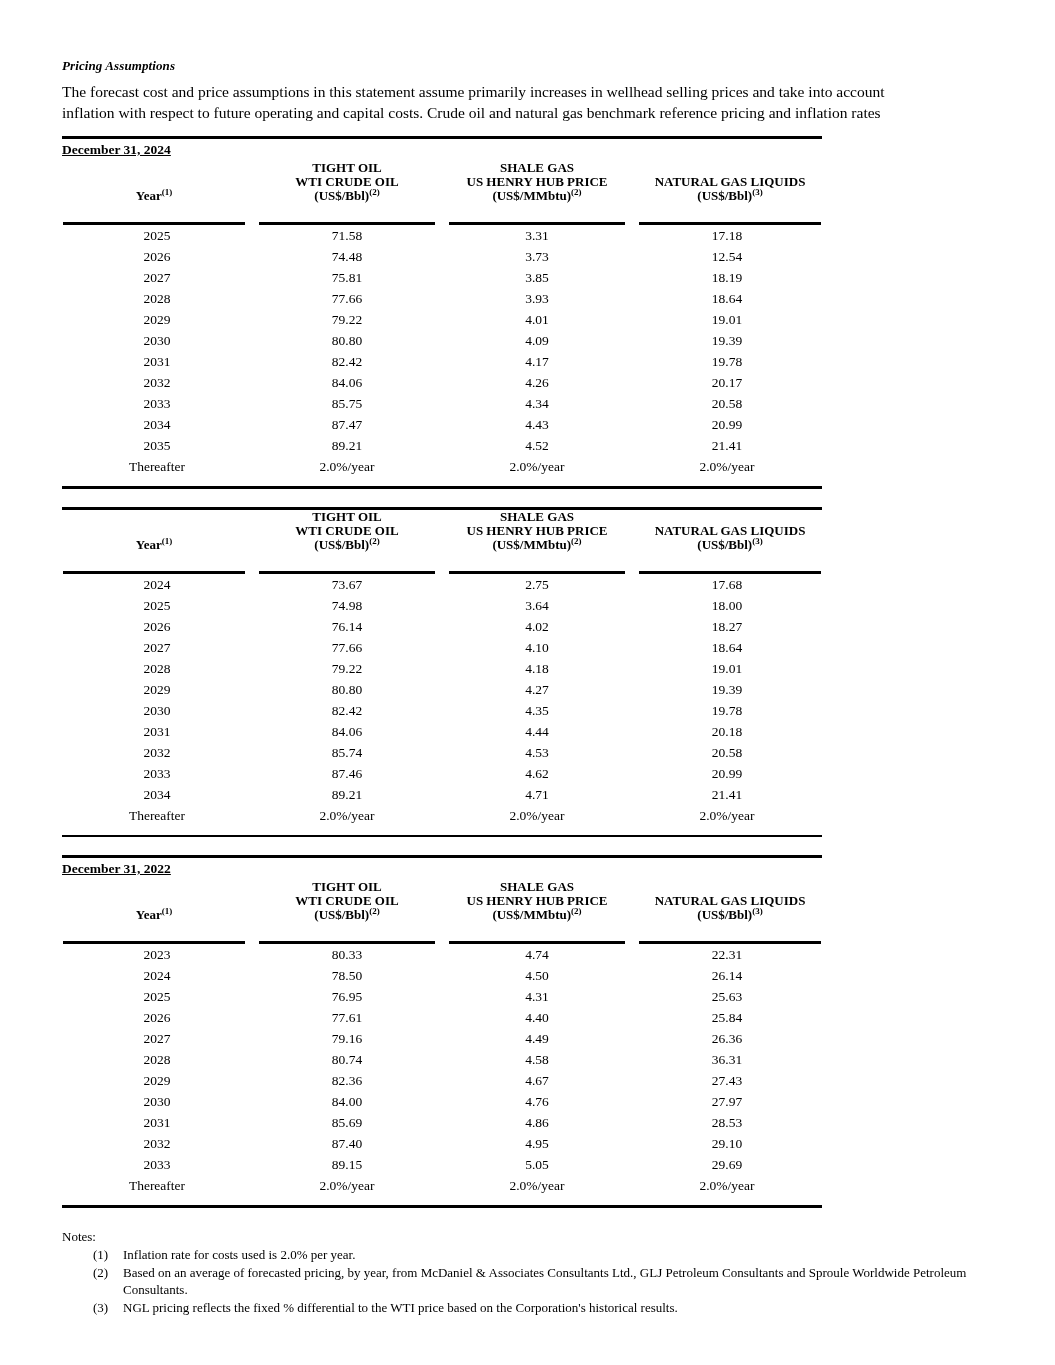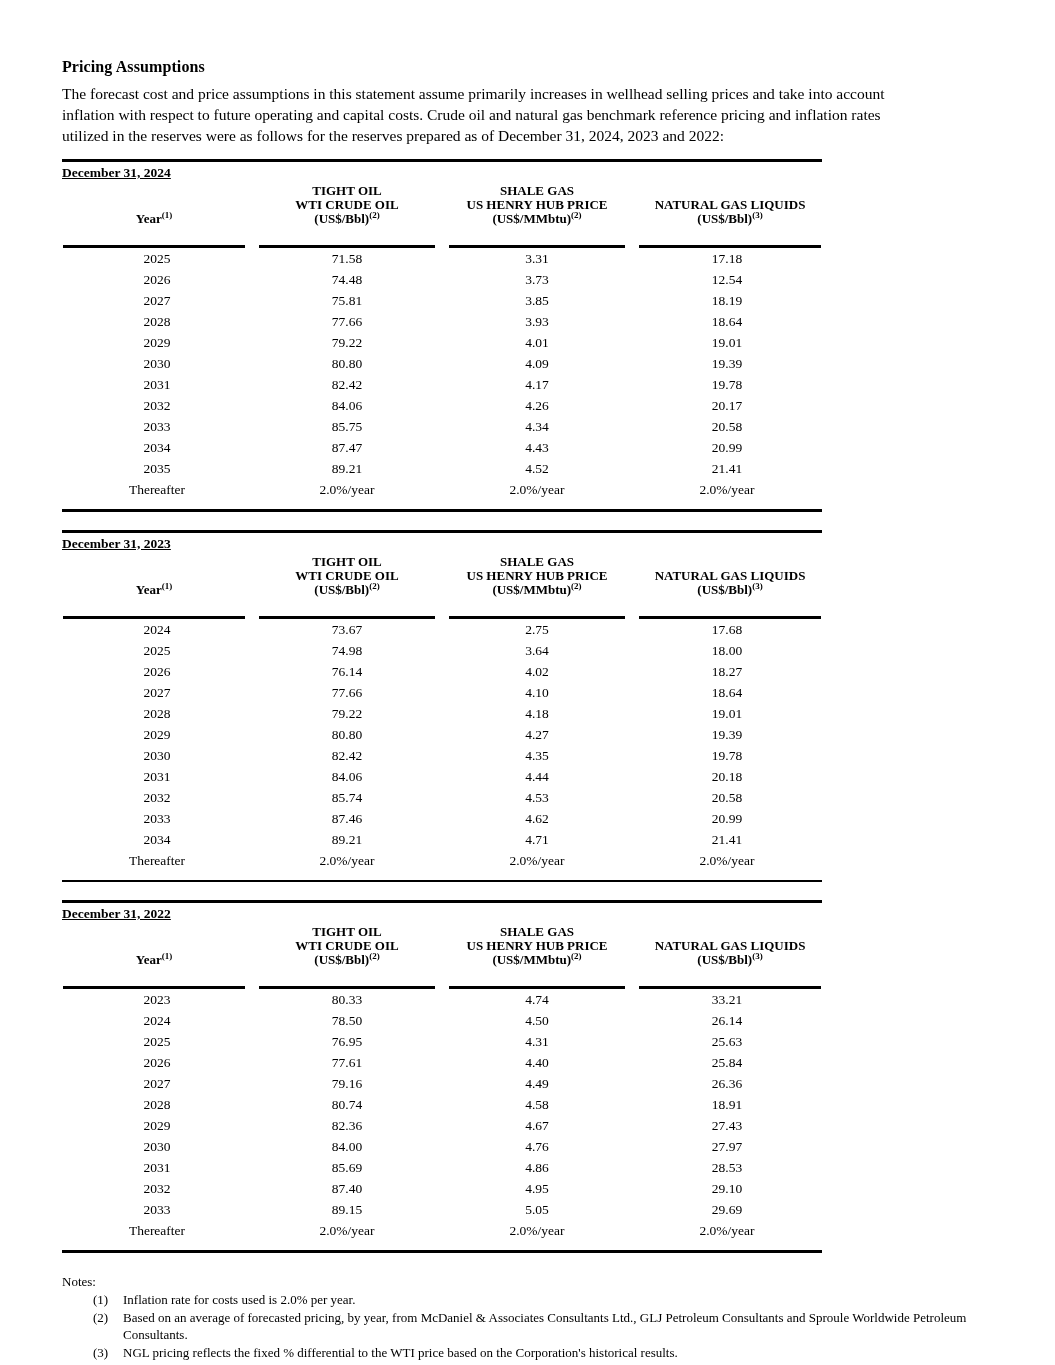--- a/index.html
+++ b/index.html
@@ -5,21 +5,21 @@
   html,body{margin:0;padding:0;}
   body{
     width:1055px;height:1365px;
     background:#ffffff;color:#000000;
     font-family:"Liberation Serif","DejaVu Serif",serif;
     overflow:hidden;
   }
   .page{padding:58px 62px 0 62px;}
 
   .doc-title{
-    font-size:16px;font-weight:bold;
+    font-size:13px;font-weight:bold;font-style:italic;
     margin:0 0 7px 0;letter-spacing:0.1px;
   }
   .intro{font-size:15.5px;line-height:21px;width:918px;margin:0 0 13px 0;}
   .intro div{white-space:nowrap;}
 
   .table-block{width:760px;margin:0 0 18px 0;}
   .rule{width:760px;height:3px;background:#000;}
   .rule.thin{height:2.5px;}
   .date-heading{
     font-size:13.5px;font-weight:bold;text-decoration:underline;
@@ -52,21 +52,20 @@
 </head>
 <body>
 
 <div class="page">
 
   <h1 class="doc-title">Pricing Assumptions</h1>
 
   <div class="intro">
     <div>The forecast cost and price assumptions in this statement assume primarily increases in wellhead selling prices and take into account</div>
     <div>inflation with respect to future operating and capital costs. Crude oil and natural gas benchmark reference pricing and inflation rates</div>
-    <div>utilized in the reserves were as follows for the reserves prepared as of December 31, 2024, 2023 and 2022:</div>
   </div>
 
   <section class="table-block">
     <div class="rule"></div>
     <h2 class="date-heading">December 31, 2024</h2>
     <table class="tbl">
       <thead>
         <tr>
           <th>
             <div class="th-inner"><span>Year</span><sup>(1)</sup></div>
@@ -167,21 +166,20 @@
             <td>2.0%/year</td>
             <td>2.0%/year</td>
           </tr>
         </tbody>
     </table>
     <div class="rule thin closing"></div>
   </section>
 
   <section class="table-block">
     <div class="rule"></div>
-    <h2 class="date-heading">December 31, 2023</h2>
     <table class="tbl">
       <thead>
         <tr>
           <th>
             <div class="th-inner"><span>Year</span><sup>(1)</sup></div>
           </th>
           <th>
             <div class="th-inner">
               <span class="hline">TIGHT OIL</span>
               <span class="hline">WTI CRUDE OIL</span>
@@ -312,21 +310,21 @@
               <span class="hline"><span>(US$/Bbl)</span><sup>(3)</sup></span>
             </div>
           </th>
         </tr>
       </thead>
       <tbody>
           <tr>
             <td>2023</td>
             <td>80.33</td>
             <td>4.74</td>
-            <td>33.21</td>
+            <td>22.31</td>
           </tr>
           <tr>
             <td>2024</td>
             <td>78.50</td>
             <td>4.50</td>
             <td>26.14</td>
           </tr>
           <tr>
             <td>2025</td>
             <td>76.95</td>
@@ -342,21 +340,21 @@
           <tr>
             <td>2027</td>
             <td>79.16</td>
             <td>4.49</td>
             <td>26.36</td>
           </tr>
           <tr>
             <td>2028</td>
             <td>80.74</td>
             <td>4.58</td>
-            <td>18.91</td>
+            <td>36.31</td>
           </tr>
           <tr>
             <td>2029</td>
             <td>82.36</td>
             <td>4.67</td>
             <td>27.43</td>
           </tr>
           <tr>
             <td>2030</td>
             <td>84.00</td>

